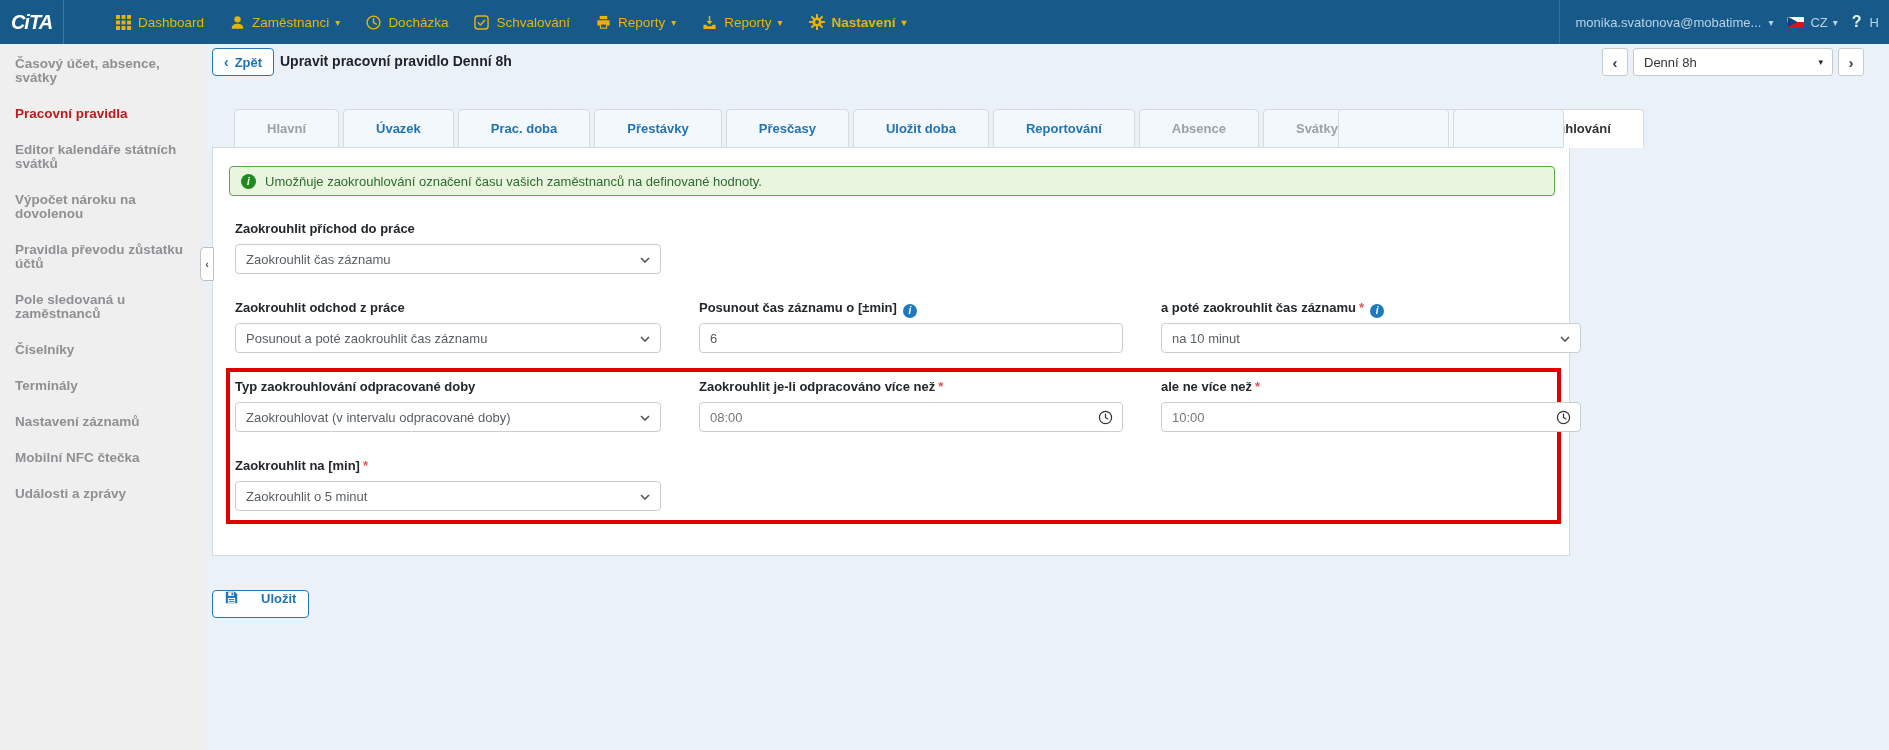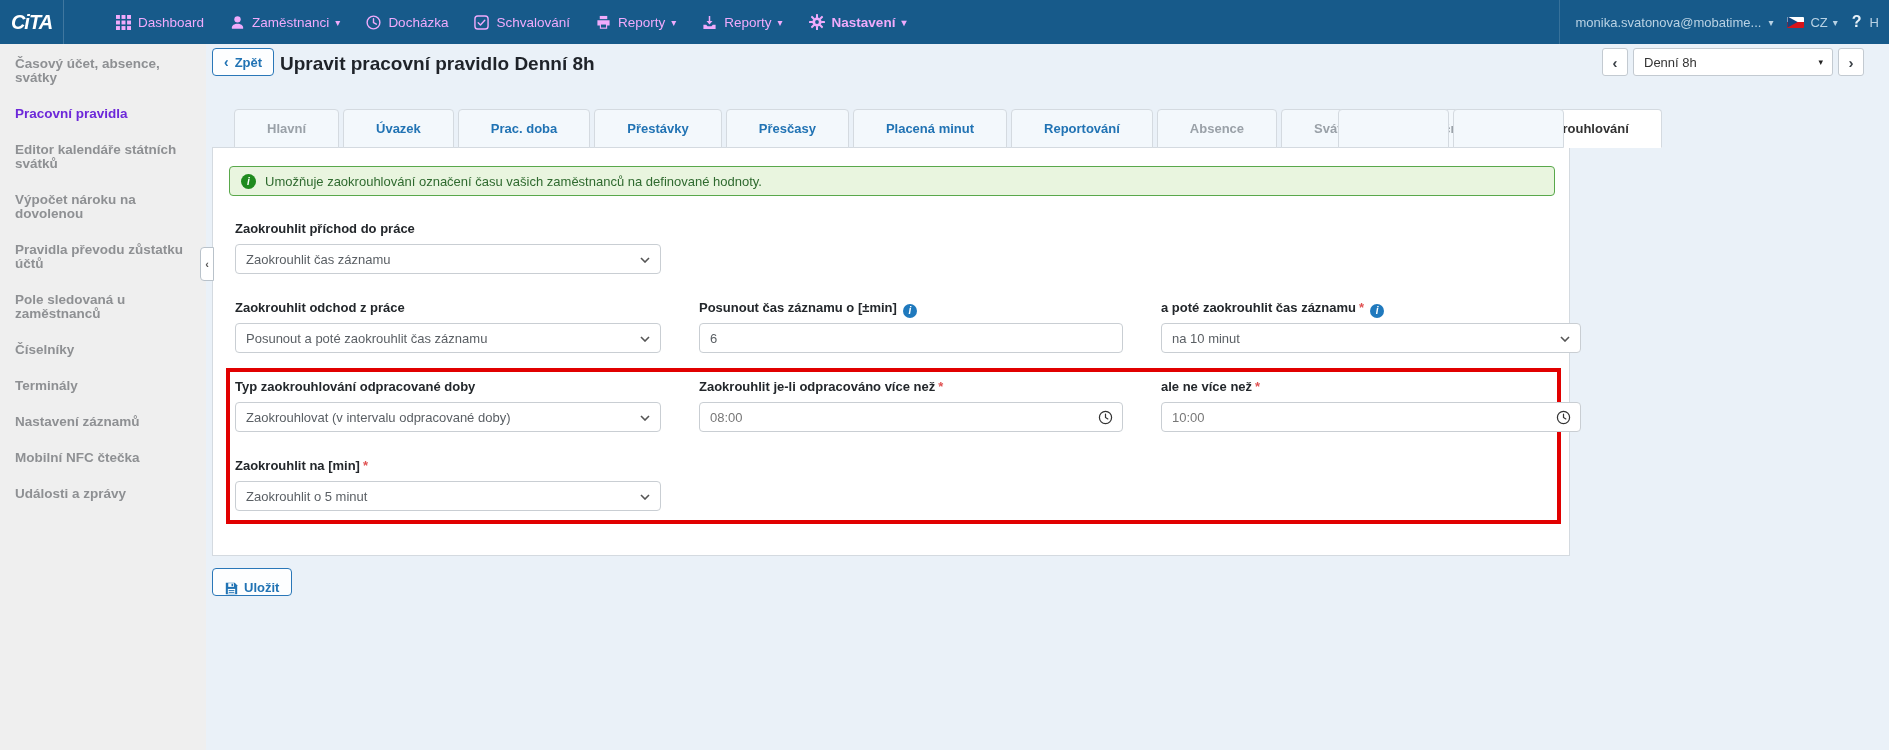--- a/index.html
+++ b/index.html
@@ -8,42 +8,42 @@
     font-family:"Liberation Sans", sans-serif;
     background:#eaf1f8;
     position:relative;
     font-size:13px;
     color:#333;
   }
   
   .navbar{position:absolute;left:0;top:0;width:1889px;height:44px;background:#175a8a;display:flex;align-items:center;z-index:10;gap:32px;}
   .logo{width:64px;height:44px;display:flex;align-items:center;justify-content:center;color:#fff;font-weight:800;font-style:italic;font-size:20px;letter-spacing:-1px;border-right:1px solid rgba(255,255,255,.18);}
   .nav-items{display:flex;align-items:center;gap:26px;margin-left:20px;}
-  .nav-item{display:flex;align-items:center;gap:7px;color:#f0abfc;font-size:13.5px;cursor:pointer;white-space:nowrap;}
+  .nav-item{display:flex;align-items:center;gap:7px;color:#eab308;font-size:13.5px;cursor:pointer;white-space:nowrap;}
   .nav-item svg{flex:0 0 auto;}
-  .nav-item.active{color:#f0abfc;font-weight:700;}
+  .nav-item.active{color:#eab308;font-weight:700;}
   .nav-caret{font-size:10px;margin-left:-1px;}
   .nav-right{position:absolute;right:10px;top:0;height:44px;display:flex;align-items:center;gap:14px;color:#b9d2e4;padding-left:16px;border-left:1px solid rgba(255,255,255,.14);}
   .user-menu{display:flex;align-items:center;gap:8px;cursor:pointer;}
   .lang-menu{display:flex;align-items:center;gap:6px;cursor:pointer;}
   .flag{width:17px;height:11px;position:relative;display:inline-block;overflow:hidden;border-radius:1px;}
   .flag .w{position:absolute;left:0;top:0;width:100%;height:50%;background:#fff;}
   .flag .r{position:absolute;left:0;bottom:0;width:100%;height:50%;background:#d7141a;}
   .flag .b{position:absolute;left:0;top:0;width:60%;height:100%;background:#11457e;clip-path:polygon(0 0,100% 50%,0 100%);}
   .help{display:flex;align-items:center;gap:8px;cursor:pointer;}
   .q-mark{font-weight:700;font-size:16px;color:#e8f1f8;}
   
   .sidebar{position:absolute;left:0;top:44px;width:206px;height:706px;background:#efefef;padding-top:2px;}
   .side-item{padding:11px 15px;font-weight:700;font-size:13.5px;color:#8e9093;cursor:pointer;line-height:14px;}
-  .side-item.active{color:#6d28d9;}
+  .side-item.active{color:#b91c1c;}
   
   .content{position:absolute;left:206px;top:44px;width:1683px;height:706px;}
   .back-btn{position:absolute;left:6px;top:4px;height:28px;display:flex;align-items:center;gap:6px;padding:0 11px;background:#fdfeff;border:1px solid #2a77b8;border-radius:4px;color:#2173b4;font-weight:700;font-size:13px;cursor:pointer;}
   .back-chevron{font-size:14px;font-weight:700;}
-  .page-title{position:absolute;left:74px;top:9px;font-size:19px;font-weight:700;color:#1f2329;}
+  .page-title{position:absolute;left:74px;top:9px;font-size:14px;font-weight:700;color:#1f2329;}
   .pager{position:absolute;left:1396px;top:4px;display:flex;align-items:center;gap:5px;}
   .pager-btn{width:26px;height:28px;background:#fff;border:1px solid #c3cad1;border-radius:3px;display:flex;align-items:center;justify-content:center;color:#3c4248;font-size:15px;font-weight:700;cursor:pointer;}
   .pager-select{width:200px;height:28px;background:#fff;border:1px solid #c3cad1;border-radius:3px;display:flex;align-items:center;padding:0 10px;font-size:13px;color:#333;cursor:pointer;position:relative;}
   .pager-select .caret{position:absolute;right:9px;font-size:9px;color:#222;}
   
   .tabs{position:absolute;left:6px;top:64px;width:1676px;height:40px;display:flex;align-items:flex-end;padding-left:22px;z-index:2;}
   .tab{height:39px;line-height:37px;padding:0 32px;margin-right:4px;background:#f3f8fc;border:1px solid #d4dae0;border-radius:4px 4px 0 0;font-weight:700;font-size:13px;cursor:pointer;white-space:nowrap;}
   .tab.t-muted{color:#9aa1a8;}
   .tab.t-link{color:#2173b4;}
   .tab.t-active{background:#fff;color:#333;border-bottom-color:#fff;}
@@ -57,21 +57,21 @@
   .flabel{height:15px;margin-bottom:8px;font-weight:700;font-size:13px;color:#23272b;white-space:nowrap;}
   .req{color:#e05252;font-weight:700;margin-left:3px;}
   .info{display:inline-flex;width:14px;height:14px;border-radius:50%;background:#1f79bd;color:#fff;font-size:10px;font-weight:700;font-style:italic;align-items:center;justify-content:center;margin-left:6px;vertical-align:-2px;cursor:pointer;}
   .control{height:30px;width:100%;border:1px solid #c9ced3;border-radius:4px;background:#fff;display:flex;align-items:center;padding:5px 10px;font-size:13px;color:#5a5f64;position:relative;cursor:pointer;}
   .control .caret-svg{position:absolute;right:10px;top:12px;}
   .control .clock-svg{position:absolute;right:9px;top:7px;}
   input.tin{border:none;outline:none;background:transparent;font-family:inherit;font-size:13px;color:#777;width:90%;height:100%;}
   input.control-input{height:30px;width:100%;border:1px solid #c9ced3;border-radius:4px;background:#fff;padding:0 10px;font-size:13px;color:#5a5f64;font-family:inherit;outline:none;}
   .red-frame{position:absolute;left:13px;top:220px;width:1335px;height:156px;border:4px solid #e10000;z-index:1;pointer-events:none;}
   
-  .save-btn{position:absolute;left:6px;top:524px;height:28px;display:flex;align-items:flex-end;gap:6px;padding:0 12px;background:#fdfeff;border:1px solid #2a77b8;border-radius:4px;color:#2173b4;font-weight:700;font-size:13px;cursor:pointer;}
+  .save-btn{position:absolute;left:6px;top:546px;height:28px;display:flex;align-items:flex-start;gap:23px;padding:0 12px;background:#fdfeff;border:1px solid #2a77b8;border-radius:4px;color:#2173b4;font-weight:700;font-size:13px;cursor:pointer;}
   
   .collapse-handle{position:absolute;left:200px;top:247px;width:14px;height:34px;background:#fff;border:1px solid #b9c2ca;border-radius:4px 0 0 4px;display:flex;align-items:center;justify-content:center;color:#555;font-size:11px;font-weight:700;cursor:pointer;z-index:5;}
 </style>
 </head>
 <body>
 
 <div class="navbar">
   <div class="logo">CiTA</div>
   <div class="nav-items">
     <div class="nav-item">
@@ -204,21 +204,21 @@
       <span>›</span>
     </div>
   </div>
 
   <div class="tabs">
     <div class="tab t-muted">Hlavní</div>
     <div class="tab t-link">Úvazek</div>
     <div class="tab t-link">Prac. doba</div>
     <div class="tab t-link">Přestávky</div>
     <div class="tab t-link">Přesčasy</div>
-    <div class="tab t-link">Placená minut</div>
+    <div class="tab t-link">Uložit doba</div>
     <div class="tab t-link">Reportování</div>
     <div class="tab t-muted">Absence</div>
     <div class="tab t-muted">Svátky</div>
     <div class="tab t-muted">Noční</div>
     <div class="tab t-active">Zaokrouhlování</div>
     <div class="tab t-empty" style="left:1126px;"></div>
     <div class="tab t-empty" style="left:1241px;"></div>
   </div>
 
   <div class="panel">

